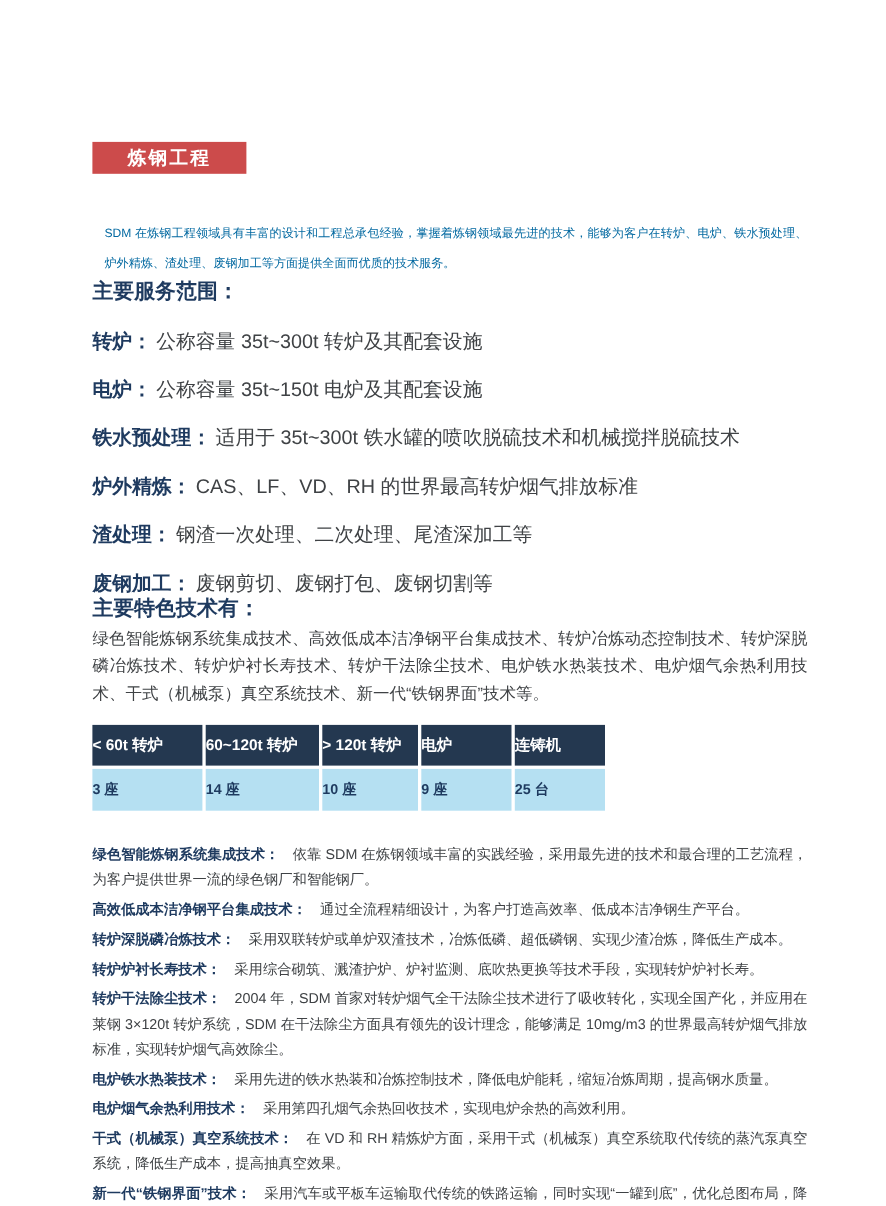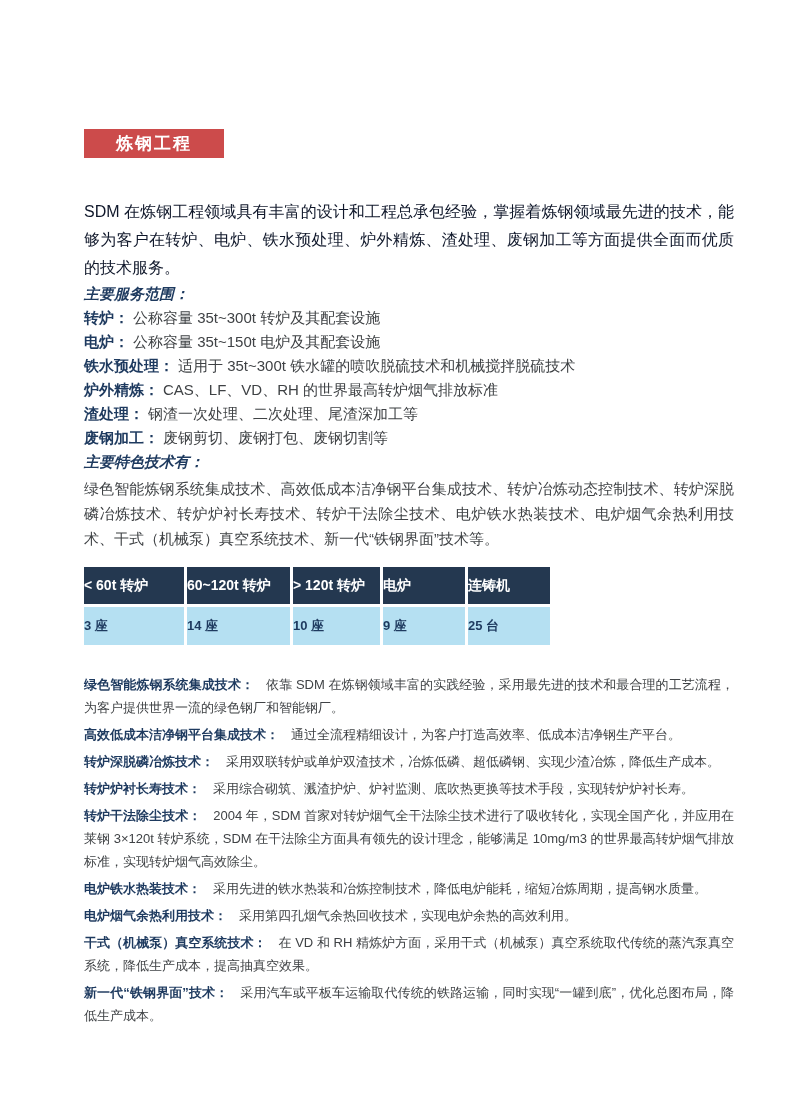--- a/index.html
+++ b/index.html
@@ -16,32 +16,33 @@
   }
   .badge {
     width: 140px; height: 29px;
     background: #cc4b4b;
     color: #ffffff;
     font-size: 17px; font-weight: 700;
     line-height: 29px; text-align: center;
     letter-spacing: 2px;
   }
   .intro {
-    margin: 40px 0 0 0;
-    font-size: 16px; line-height: 28px;
+    margin: 40px 0 0 11px;
+    font-size: 11px; line-height: 28px;
     text-align: justify;
-    color: #0f172a;
+    color: #0369a1;
   }
   .svc-line {
-    font-size: 15px; line-height: 24px;
+    font-size: 18px; line-height: 24px;
     color: #3f4245;
+    margin-top: 20px;
   }
   .svc-heading {
-    font-size: 15px; line-height: 24px;
-    font-weight: 700; color: #1e3a5f; font-style: italic;
+    font-size: 19px; line-height: 24px;
+    font-weight: 700; color: #1e3a5f;
   }
   .lbl { font-weight: 700; color: #1e3a5f; padding-right: 4px; }
   .features-text {
     margin: 2px 0 0 0;
     font-size: 15px; line-height: 25px;
     text-align: justify;
     color: #3f4245;
   }
   .steel-table { margin-top: 16px; width: 466px; }
   .t-row { display: flex; gap: 3px; }

